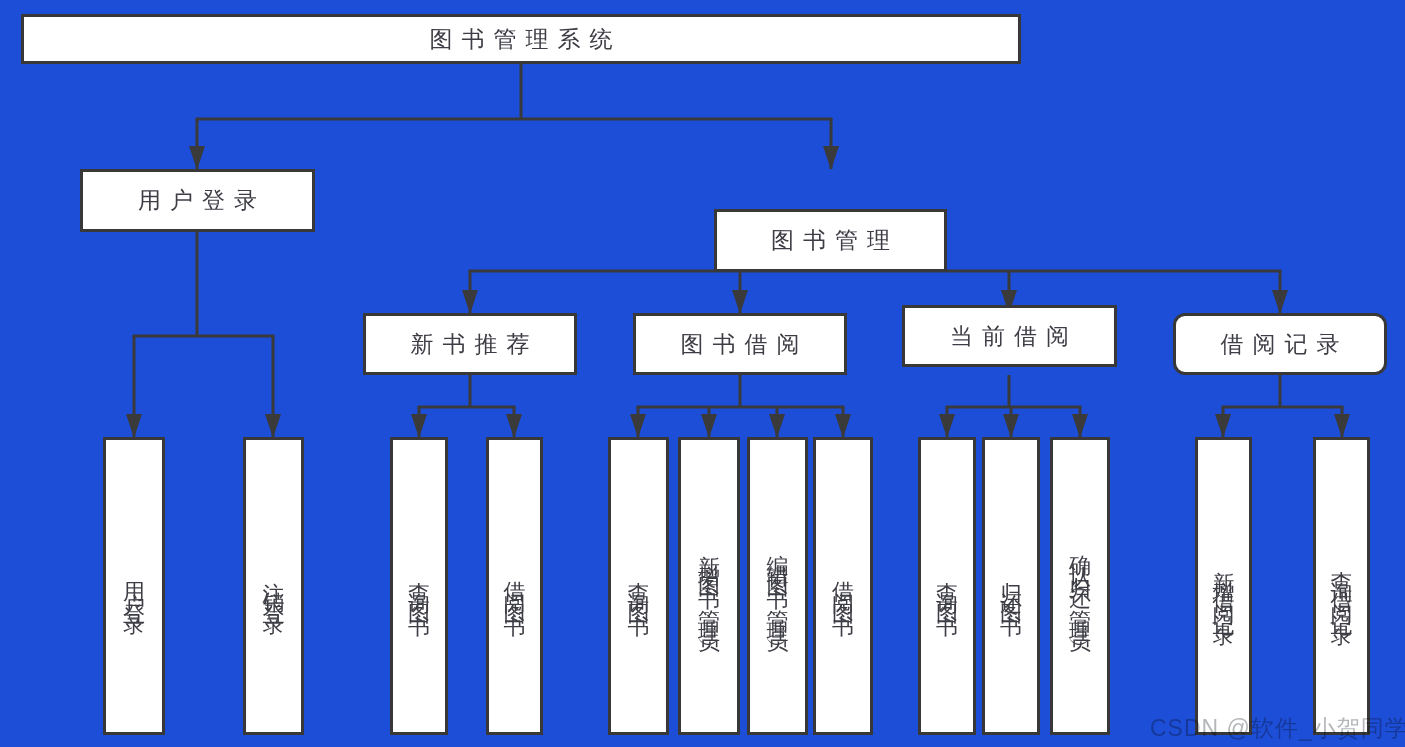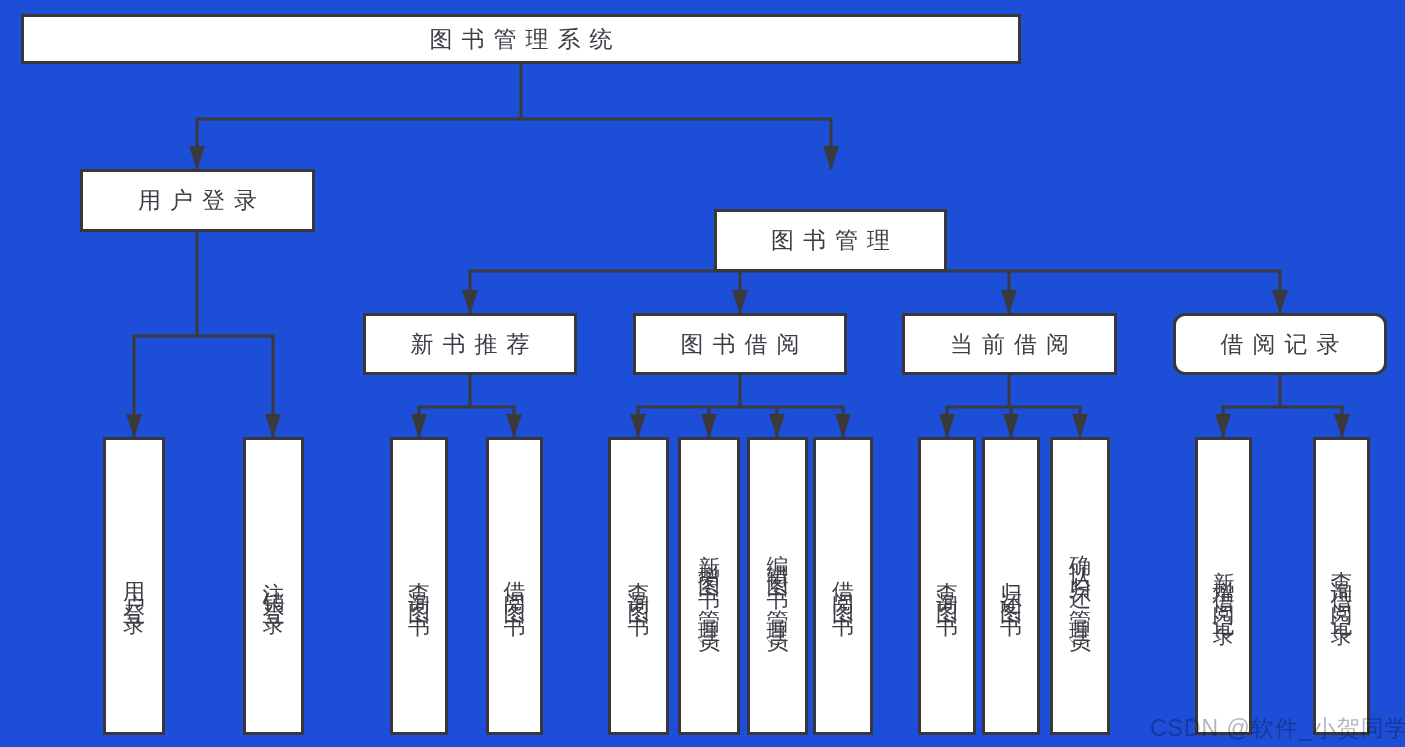--- a/index.html
+++ b/index.html
@@ -129,21 +129,21 @@
   <div class="node" style="left:714px; top:169px; width:233px; height:63px;margin-top:40px;">
     <span class="hlabel">图书管理</span>
   </div>
 
   <div class="node" style="left:363px; top:313px; width:214px; height:62px;justify-content:center;">
     <span class="hlabel">新书推荐</span>
   </div>
   <div class="node" style="left:633px; top:313px; width:214px; height:62px;">
     <span class="hlabel">图书借阅</span>
   </div>
-  <div class="node" style="left:902px; top:313px; width:215px; height:62px;">
+  <div class="node" style="left:902px; top:305px; width:215px; height:62px;">
     <span class="hlabel">当前借阅</span>
   </div>
   <div class="node" style="left:1173px; top:313px; width:214px; height:62px;border-radius:12px;">
     <span class="hlabel">借阅记录</span>
   </div>
 
   <div class="node" style="left:103px; top:437px; width:62px; height:298px;">
     <span class="vlabel">用户登录</span>
   </div>
   <div class="node" style="left:243px; top:437px; width:61px; height:298px;">

